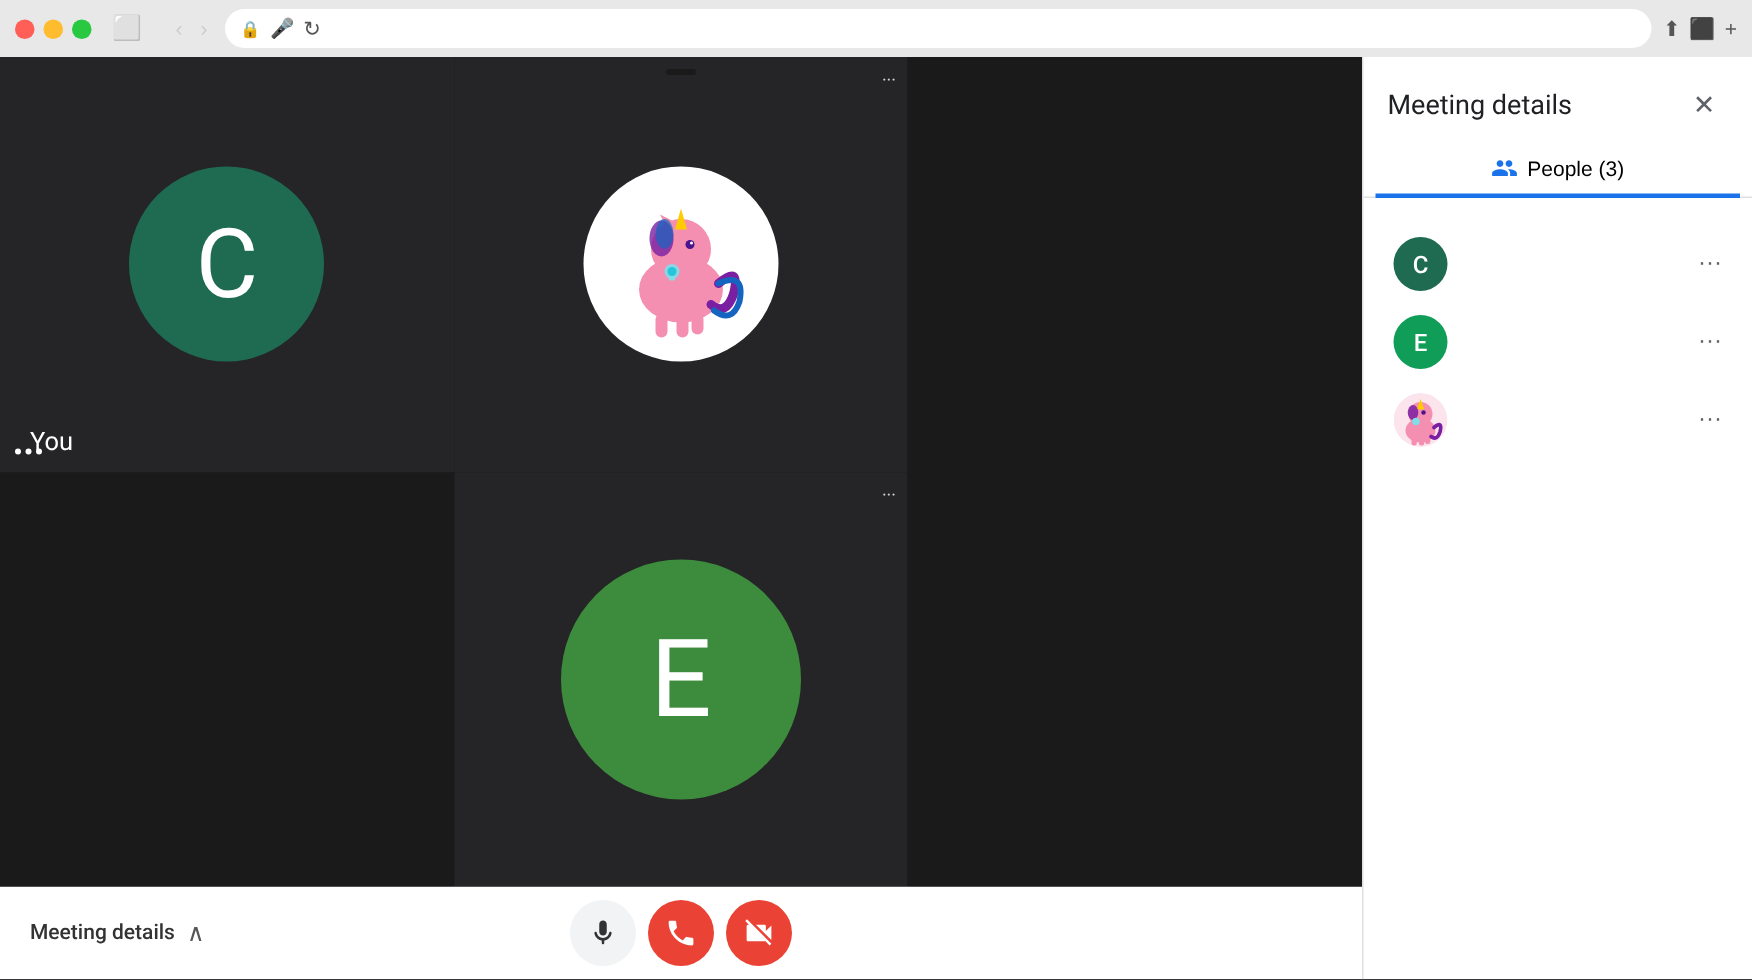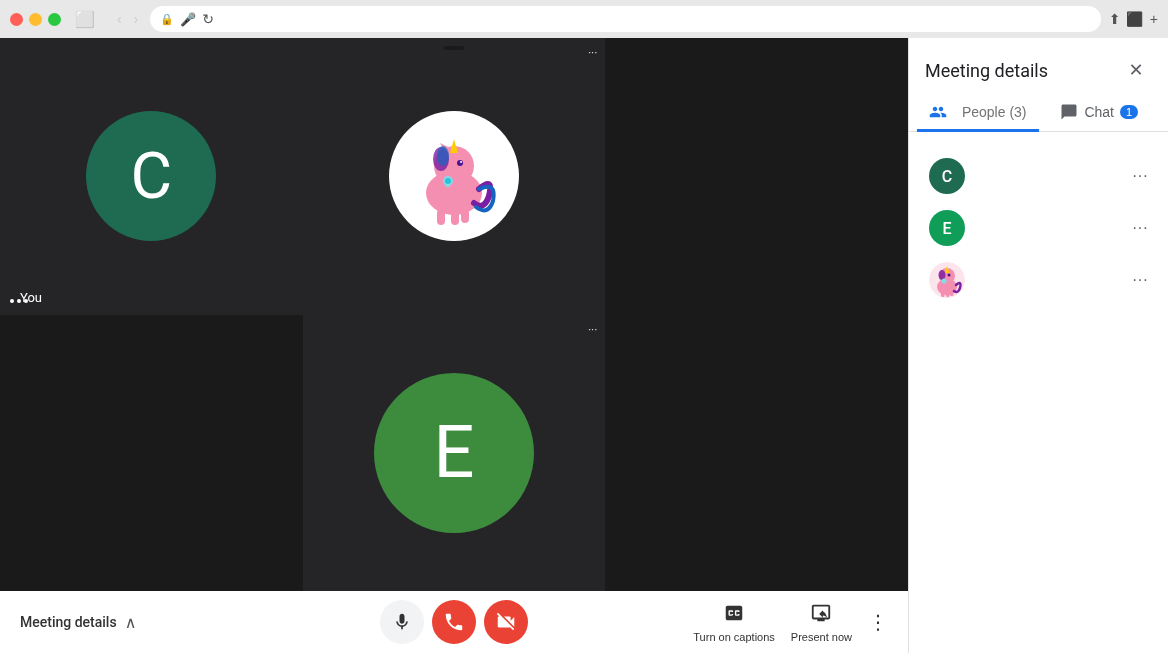--- a/index.html
+++ b/index.html
@@ -272,23 +272,22 @@
       display: flex;
       align-items: center;
       gap: 6px;
       justify-content: center;
       border-bottom: 3px solid transparent;
       position: relative;
       bottom: -1px;
     }
 
     .panel-tab.active {
-      color: #737373;
+      color: #000000;
       border-bottom: 3px solid #1a73e8;
-      justify-content: space-between;
     }
 
     .badge {
       background: #1a73e8;
       color: white;
       border-radius: 10px;
       font-size: 11px;
       padding: 1px 6px;
     }
 
@@ -405,21 +404,21 @@
   <div class="video-area">
     <div class="video-area-inner">
 
       <div class="video-cell main-top-left">
         <div class="avatar-circle avatar-large avatar-dark-green">C</div>
         <div class="three-dots" style="position:absolute; bottom:12px; left:10px;">
           <div class="dot"></div>
             <div class="dot"></div>
             <div class="dot"></div>
         </div>
-        <span class="participant-label" style="left:20px; bottom:10px; font-size:13px;">You</span>
+        <span class="participant-label" style="left:20px; bottom:10px; font-size:17px;">You</span>
       </div>
 
       <div class="video-cell main-top-mid" style="background:#252527;">
         <div class="unicorn-avatar">
 
           <svg width="110" height="110" viewBox="0 0 110 110">
 
             <ellipse cx="55" cy="72" rx="28" ry="22" fill="#f48fb1"></ellipse>
 
             <circle cx="55" cy="45" r="20" fill="#f48fb1"></circle>
@@ -485,62 +484,36 @@
             <path d="M6.62 10.79c1.44 2.83 3.76 5.14 6.59 6.59l2.2-2.2c.27-.27.67-.36 1.02-.24 1.12.37 2.33.57 3.57.57.55 0 1 .45 1 1V20c0 .55-.45 1-1 1-9.39 0-17-7.61-17-17 0-.55.45-1 1-1h3.5c.55 0 1 .45 1 1 0 1.25.2 2.45.57 3.57.11.35.03.74-.25 1.02l-2.2 2.2z"></path>
           </svg>
         </button>
         <button class="ctrl-btn ctrl-btn-video" title="Stop video">
           <svg width="22" height="22" viewBox="0 0 24 24" fill="white">
             <path d="M21 6.5l-4 4V7c0-.55-.45-1-1-1H9.82L21 17.18V6.5zM3.27 2L2 3.27 4.73 6H4c-.55 0-1 .45-1 1v10c0 .55.45 1 1 1h12c.21 0 .39-.08.54-.18L19.73 21 21 19.73 3.27 2z"></path>
           </svg>
         </button>
       </div>
 
-      <div class="bottom-right">
-        <button class="bottom-action">
-          <span class="bottom-action-icon">
-            <svg width="22" height="22" viewBox="0 0 24 24" fill="#333">
-              <path d="M19 4H5c-1.11 0-2 .9-2 2v12c0 1.1.89 2 2 2h14c1.1 0 2-.9 2-2V6c0-1.1-.9-2-2-2zm-8 7H9.5v-.5h-2v3h2V13H11v1c0 .55-.45 1-1 1H7c-.55 0-1-.45-1-1v-4c0-.55.45-1 1-1h3c.55 0 1 .45 1 1v1zm7 0h-1.5v-.5h-2v3h2V13H18v1c0 .55-.45 1-1 1h-3c-.55 0-1-.45-1-1v-4c0-.55.45-1 1-1h3c.55 0 1 .45 1 1v1z"></path>
-            </svg>
-          </span>
-          <span class="bottom-action-label">Turn on captions</span>
-        </button>
-        <button class="bottom-action">
-          <span class="bottom-action-icon">
-            <svg width="22" height="22" viewBox="0 0 24 24" fill="#333">
-              <path d="M20 3H4c-1.11 0-2 .89-2 2v12c0 1.1.89 2 2 2h4v2h8v-2h4c1.1 0 2-.9 2-2V5c0-1.11-.9-2-2-2zm0 14H4V5h16v12zm-6-5.28V9l-4 4 4 4v-2.32c2.05.19 3.6 1.24 4.5 2.32-.32-2.98-2.24-5.8-4.5-7z"></path>
-            </svg>
-          </span>
-          <span class="bottom-action-label">Present now</span>
-        </button>
-        <button class="more-btn">⋮</button>
-      </div>
     </div>
   </div>
 
   <div class="side-panel">
     <div class="panel-header">
       <span class="panel-title">Meeting details</span>
       <button class="close-btn">✕</button>
     </div>
 
     <div class="panel-tabs">
       <button class="panel-tab active">
         <svg width="18" height="18" viewBox="0 0 24 24" fill="#1a73e8">
           <path d="M16 11c1.66 0 2.99-1.34 2.99-3S17.66 5 16 5c-1.66 0-3 1.34-3 3s1.34 3 3 3zm-8 0c1.66 0 2.99-1.34 2.99-3S9.66 5 8 5C6.34 5 5 6.34 5 8s1.34 3 3 3zm0 2c-2.33 0-7 1.17-7 3.5V19h14v-2.5c0-2.33-4.67-3.5-7-3.5zm8 0c-.29 0-.62.02-.97.05 1.16.84 1.97 1.97 1.97 3.45V19h6v-2.5c0-2.33-4.67-3.5-7-3.5z"></path>
         </svg>
         <span>People (3)</span>
       </button>
-      <button class="panel-tab">
-        <svg width="18" height="18" viewBox="0 0 24 24" fill="#5f6368">
-          <path d="M20 2H4c-1.1 0-2 .9-2 2v18l4-4h14c1.1 0 2-.9 2-2V4c0-1.1-.9-2-2-2z"></path>
-        </svg>
-        <span>Chat</span>
-        <span class="badge">1</span>
-      </button>
     </div>
 
     <div class="panel-body">
 
 
       <div class="people-list">
 
         <div class="person-item">
           <div class="person-avatar" style="background:#1e6b52;">C</div>
           <span class="person-name"></span>

